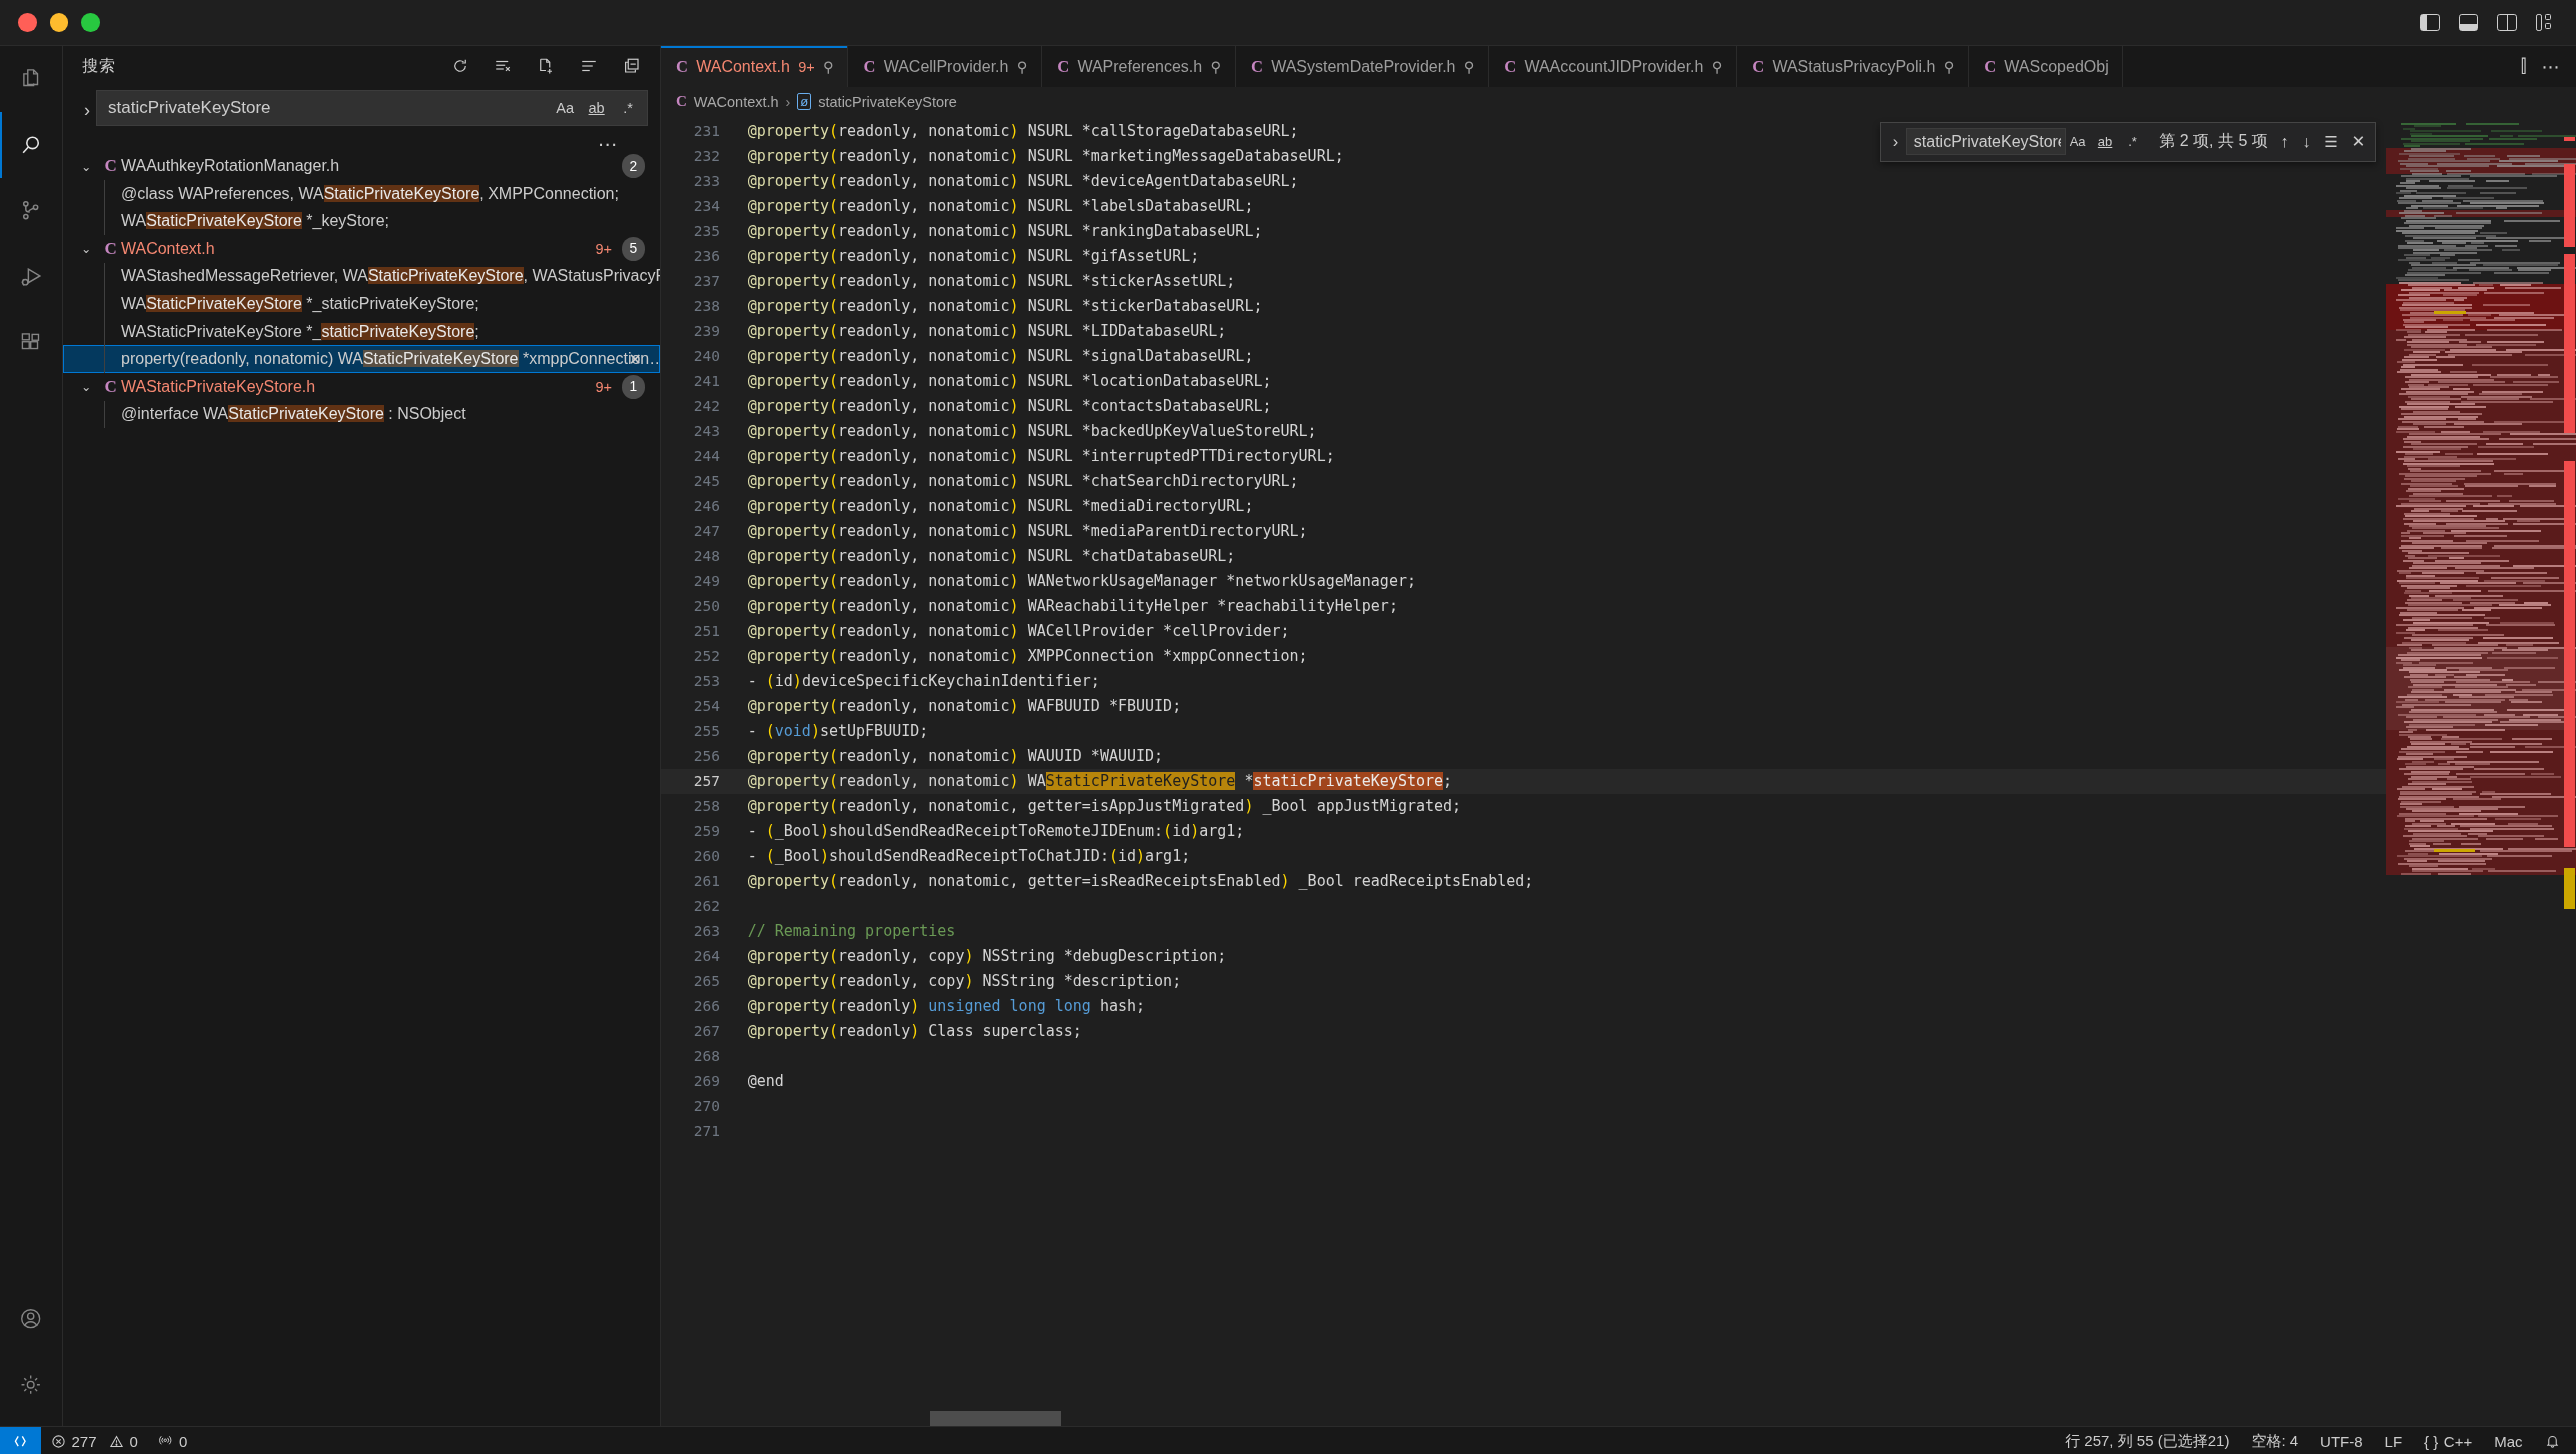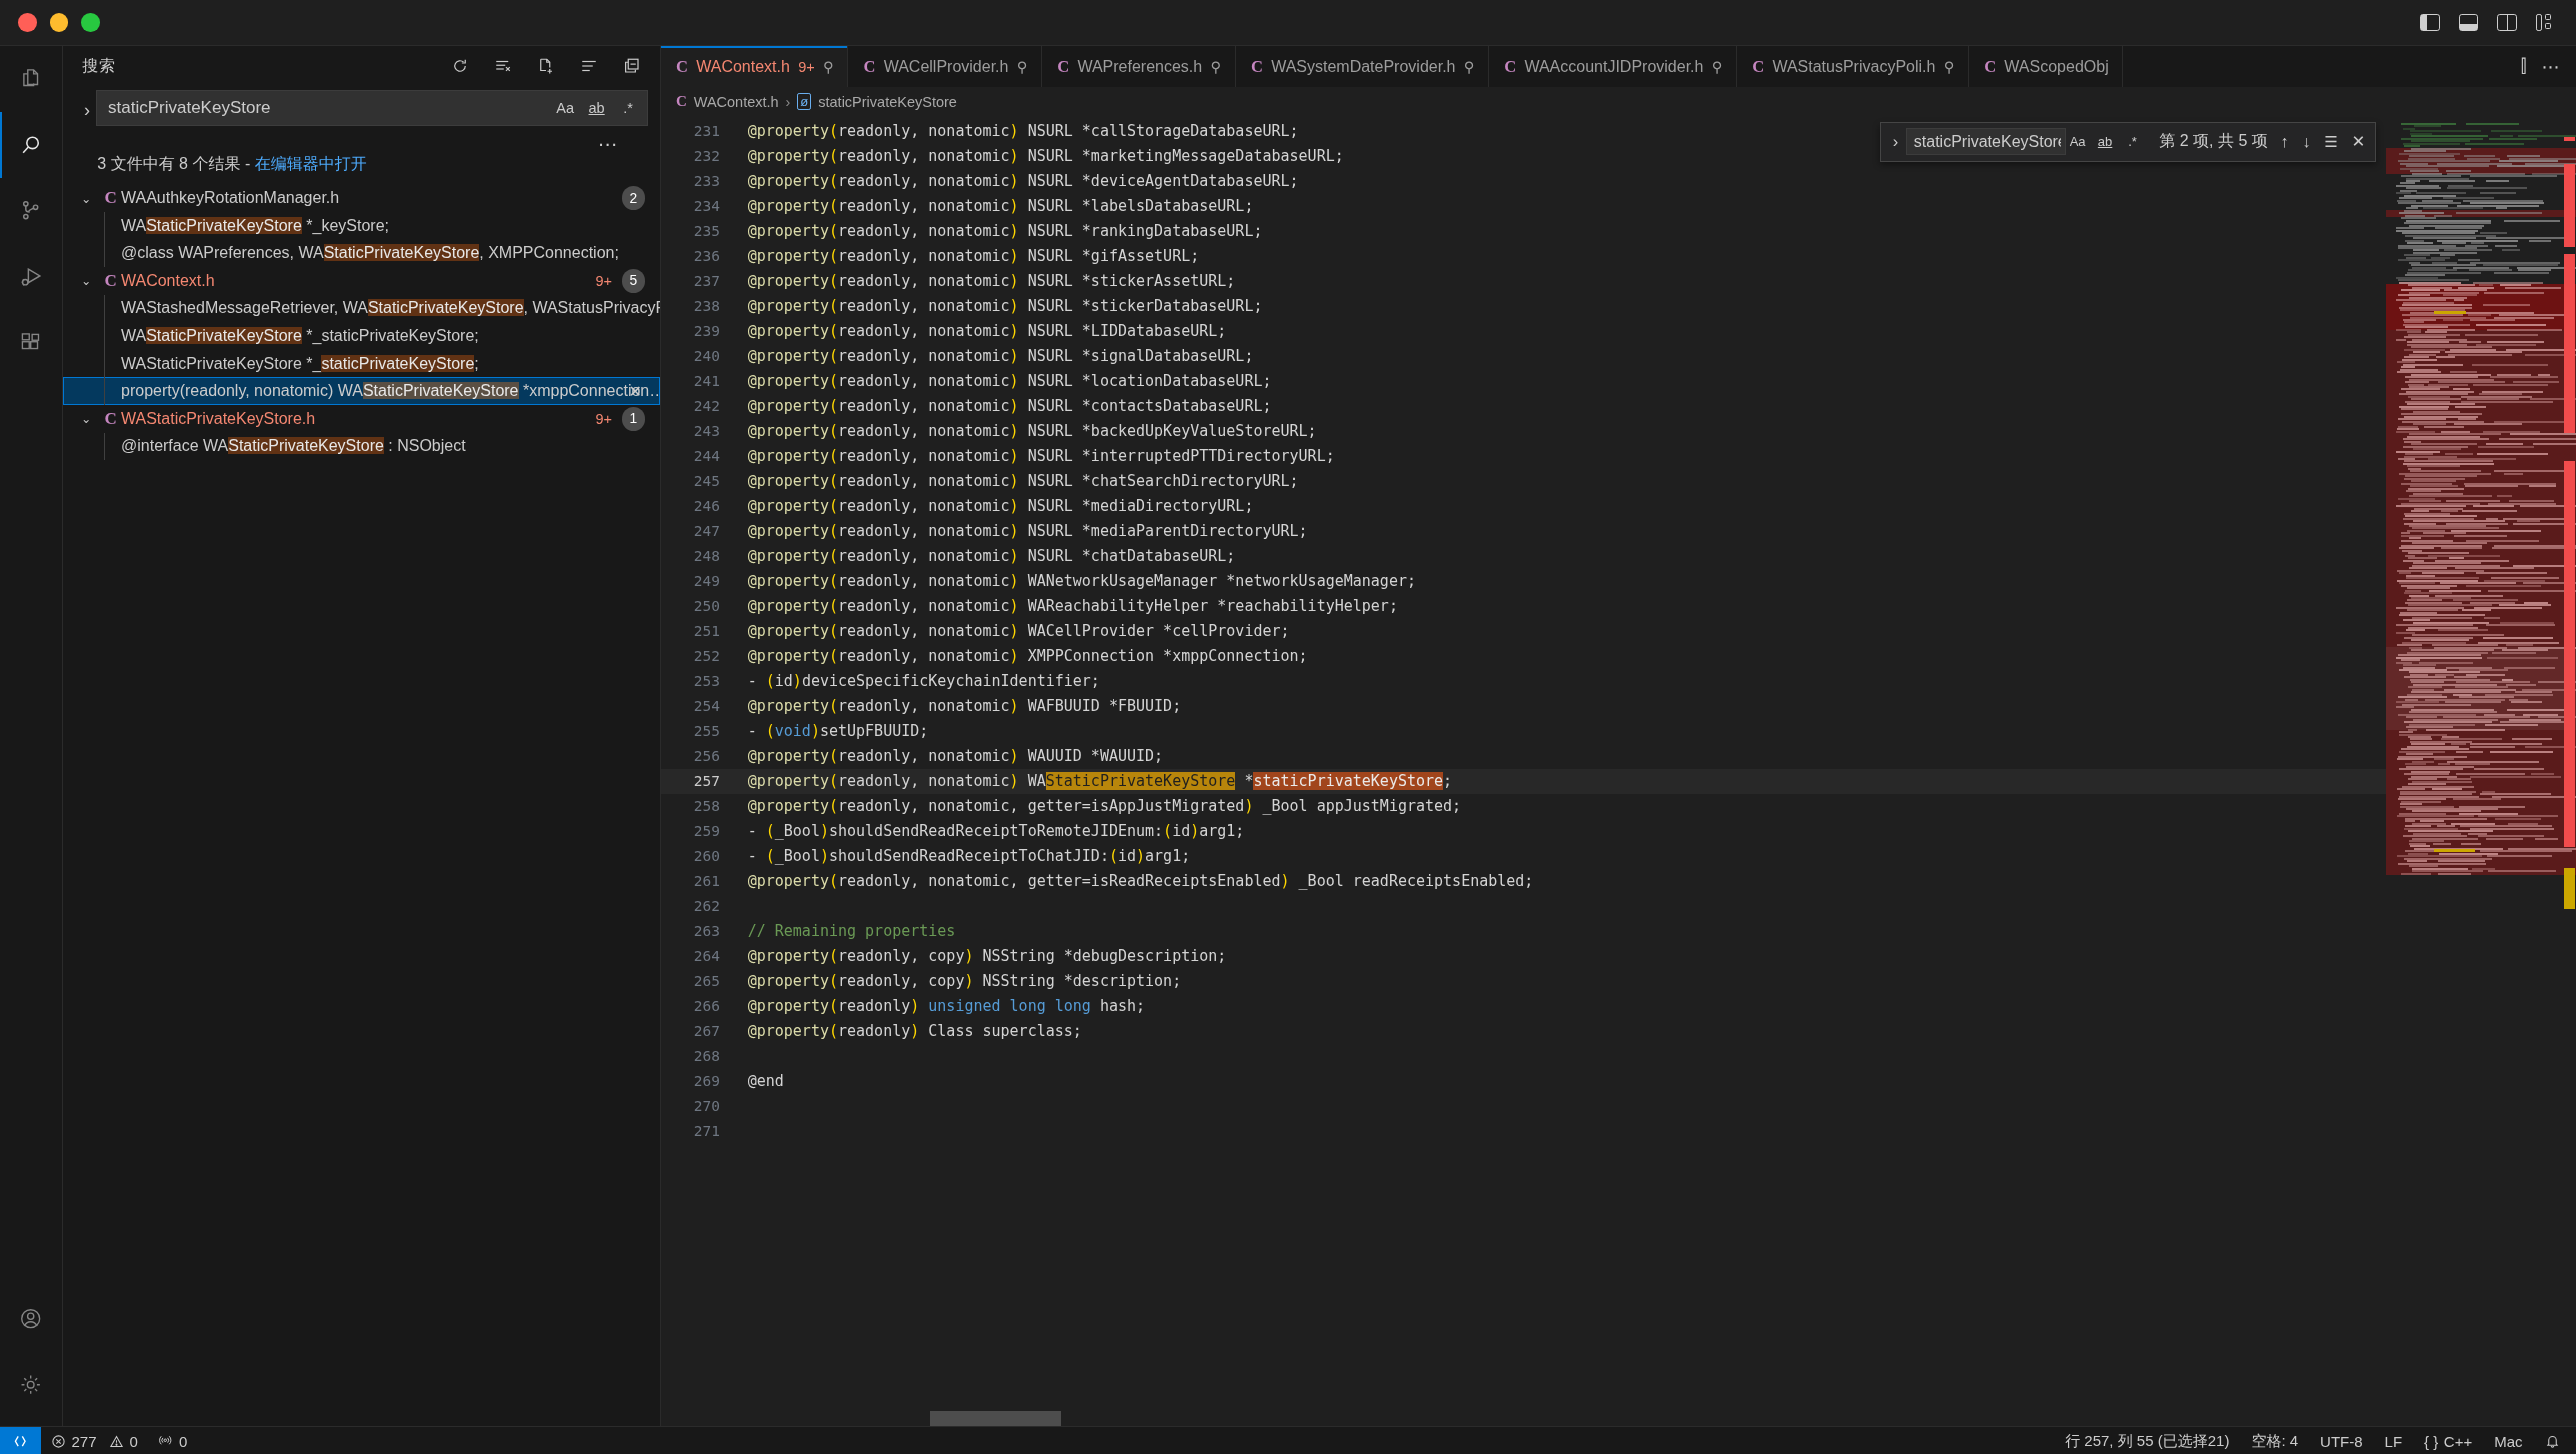--- a/index.html
+++ b/index.html
@@ -321,41 +321,38 @@
           <div class="searchbox">
             <span class="val">staticPrivateKeyStore</span>
             <span class="sbicons">
               <span class="sbico">Aa</span>
               <span class="sbico" style="text-decoration:underline">ab</span>
               <span class="sbico">.*</span>
             </span>
           </div>
         </div>
         <div class="dots">…</div>
-        <div class="resultsummary">
-          <span>3 文件中有 8 个结果 - </span><span class="lnk">在编辑器中打开</span>
-        </div>
       </div>
 
       <div class="results" id="results-container">
           <div class="filerow">
             <span class="twisty">⌄</span>
             <span class="cico">C</span>
             <span class="fname">WAAuthkeyRotationManager.h</span>
             <span class="badges">
               <span class="countbadge">2</span>
             </span>
           </div>
           <div class="matchrow indent">
             <span class="guide"></span>
-            <span><span>WA</span><span class="hl">StaticPrivateKeyStore</span><span> *_keyStore;</span></span>
+            <span><span>@class WAPreferences, WA</span><span class="hl">StaticPrivateKeyStore</span><span>, XMPPConnection;</span></span>
           </div>
           <div class="matchrow indent">
             <span class="guide"></span>
-            <span><span>@class WAPreferences, WA</span><span class="hl">StaticPrivateKeyStore</span><span>, XMPPConnection;</span></span>
+            <span><span>WA</span><span class="hl">StaticPrivateKeyStore</span><span> *_keyStore;</span></span>
           </div>
           <div class="filerow">
             <span class="twisty">⌄</span>
             <span class="cico">C</span>
             <span class="fname err">WAContext.h</span>
             <span class="badges">
               <span class="err9">9+</span>
               <span class="countbadge">5</span>
             </span>
           </div>

